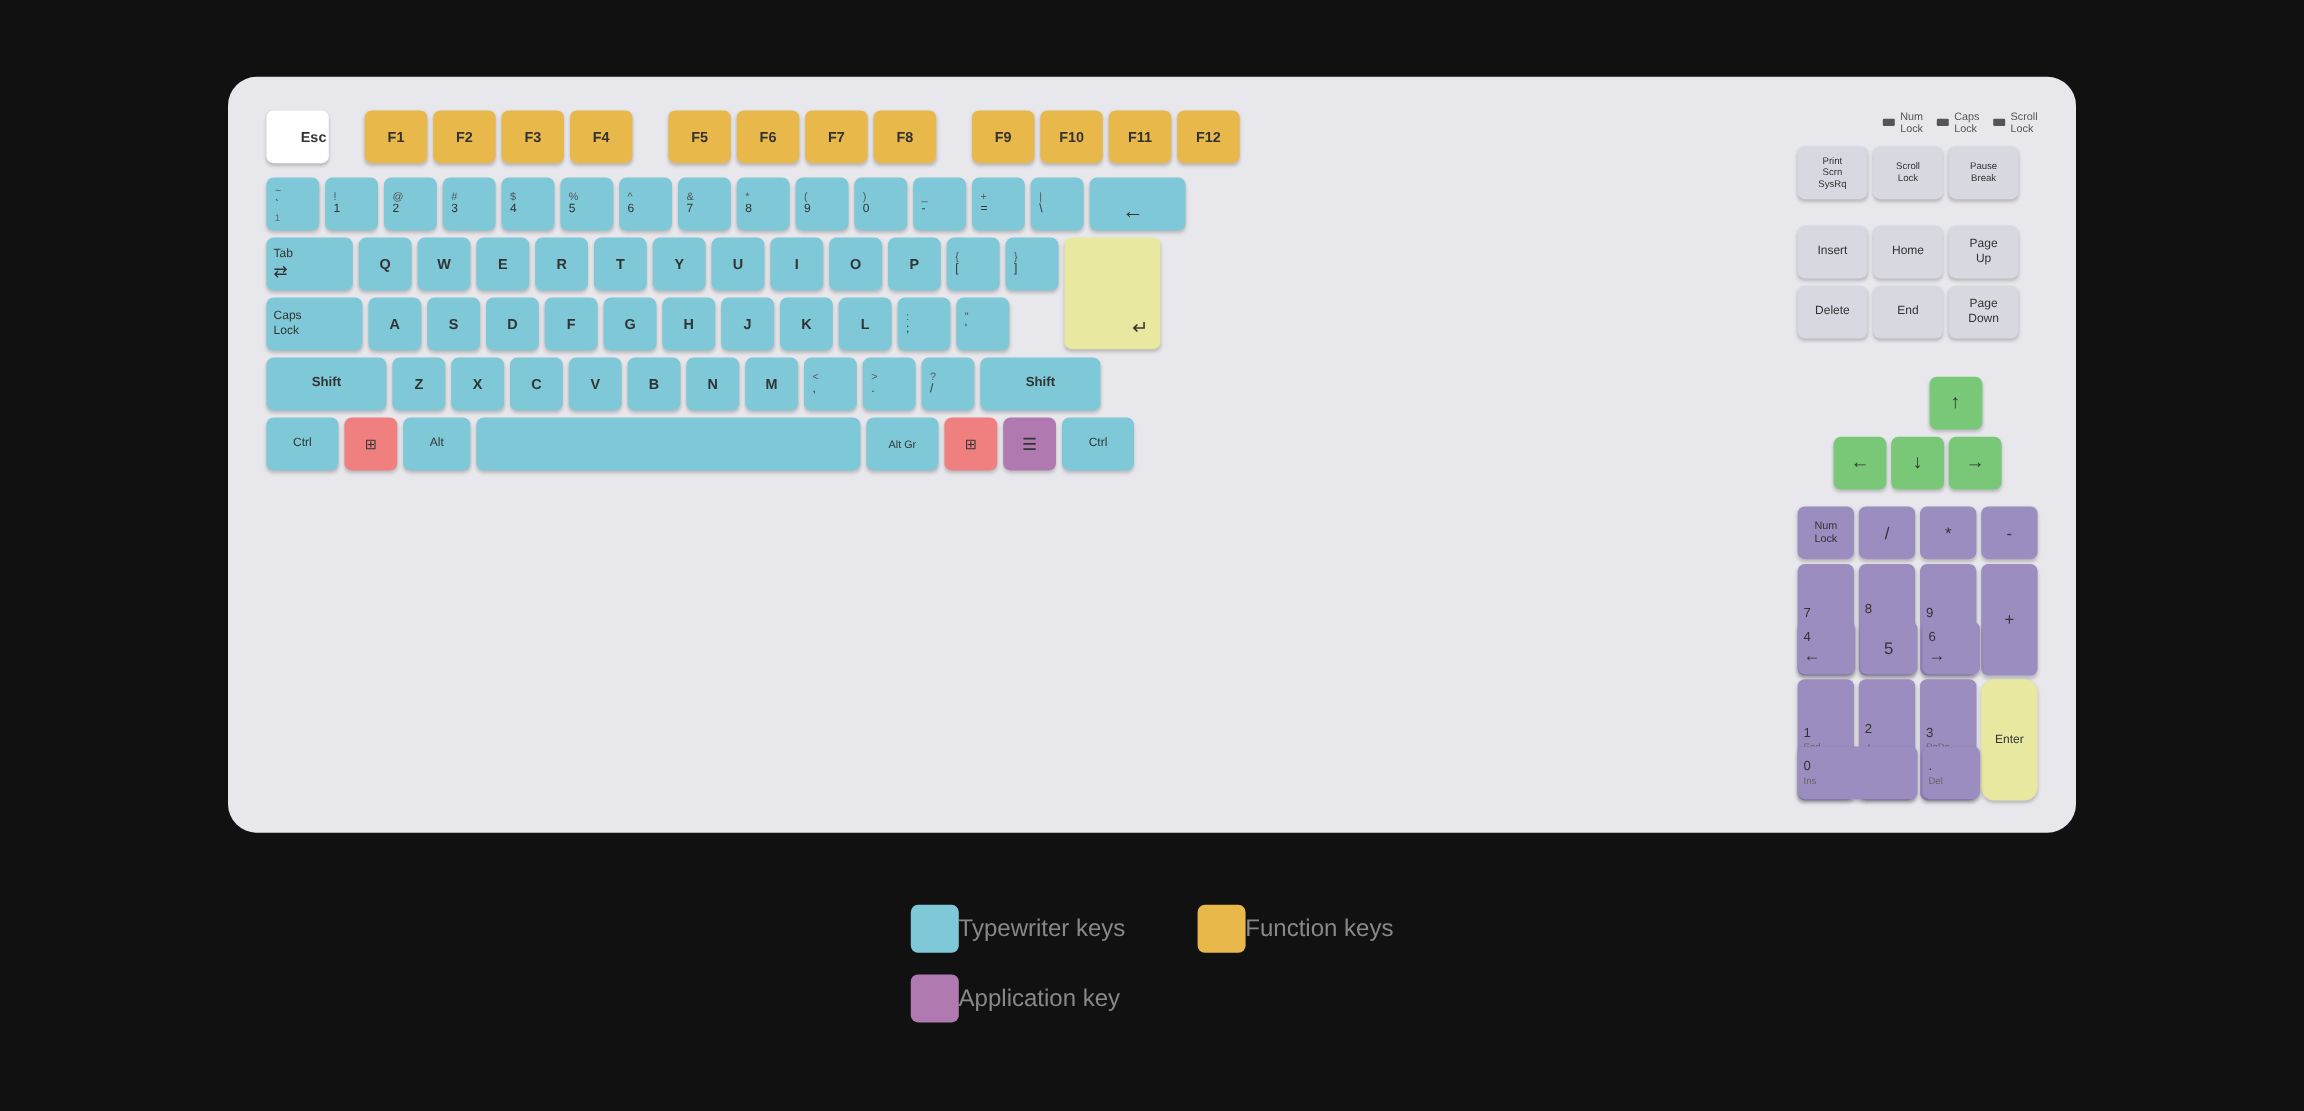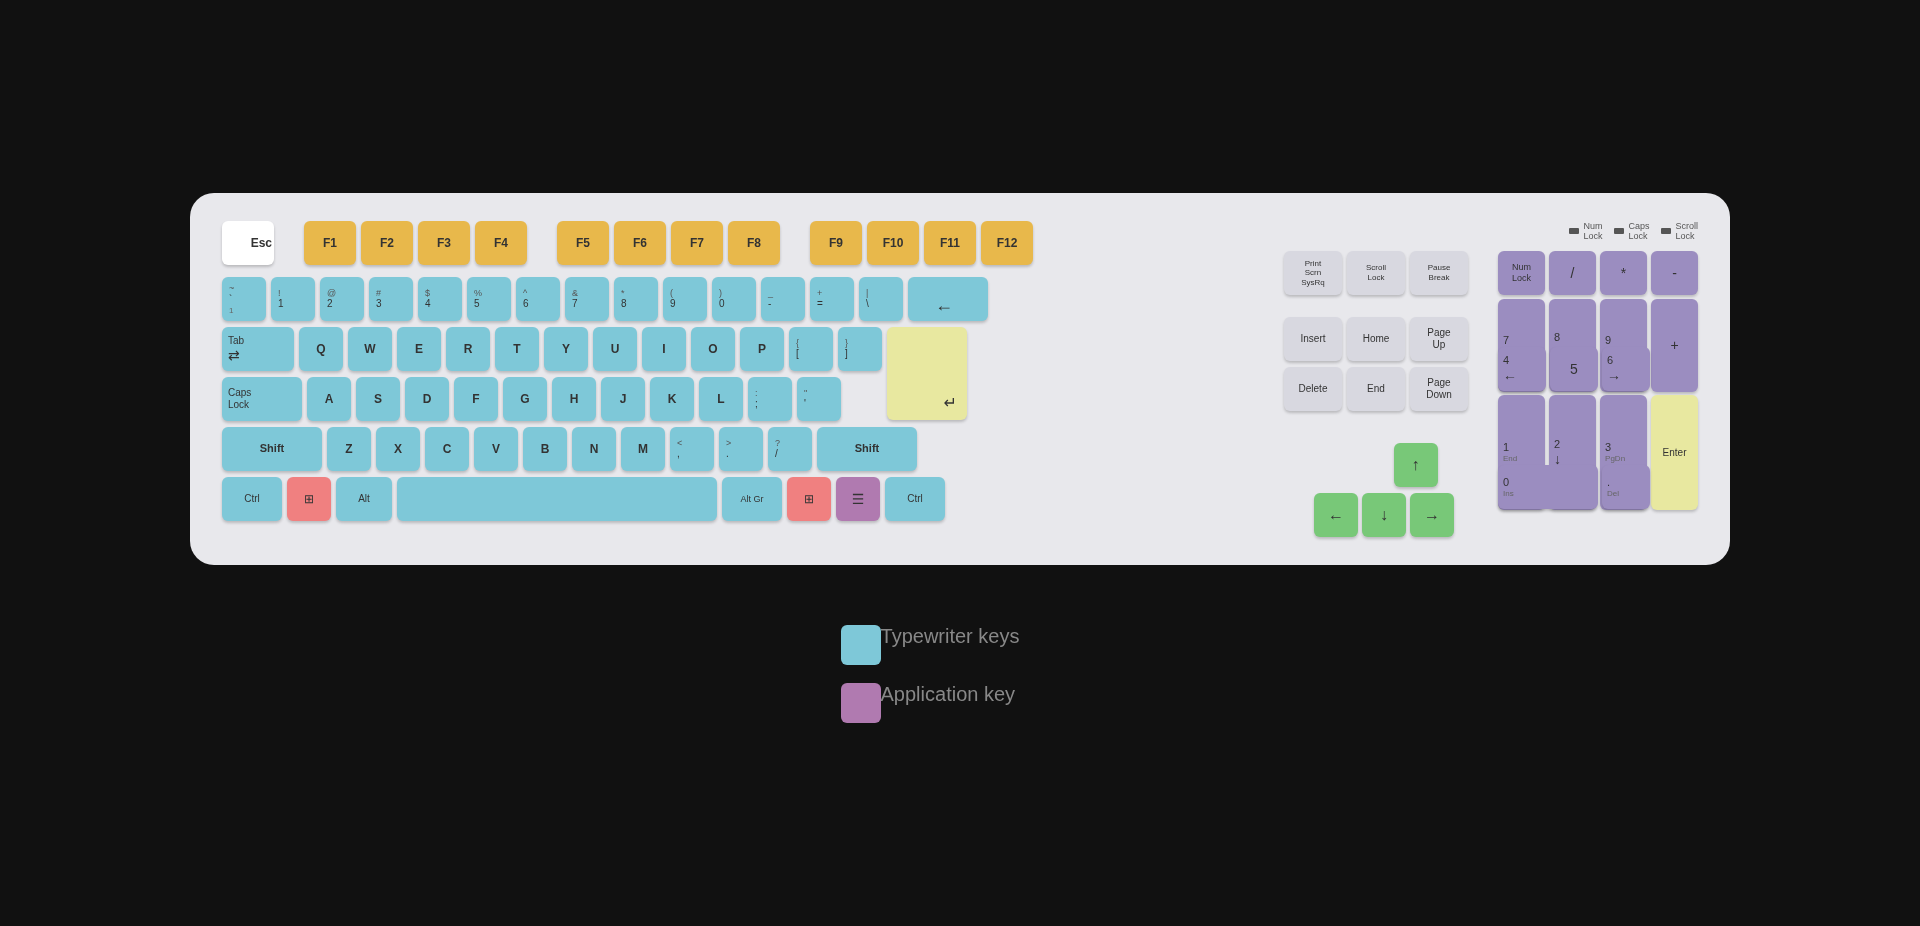--- a/index.html
+++ b/index.html
@@ -147,21 +147,21 @@
 
     .legend-col {
       display: flex;
       flex-direction: column;
       gap: 18px;
     }
 
     .legend-item {
       display: flex;
       flex-direction: row;
-      align-items: flex-start;
+      align-items: center;
     }
 
     .legend-swatch {
       width: 40px;
       height: 40px;
       border-radius: 6px;
       flex-shrink: 0;
     }
 
     .legend-label {
@@ -197,21 +197,21 @@
 
     
     .right-section {
       display: flex;
       flex-direction: column;
       gap: 6px;
     }
 
     .full-right {
       display: flex;
-      flex-direction: row;
+      flex-direction: column;
       gap: 14px;
     }
   </style>
 </head>
 <body>
 
 <div style="display:flex;flex-direction:column;align-items:center;">
 
   <div class="keyboard-container">
 
@@ -620,21 +620,21 @@
               <span style="font-size:8px;color:#666;">End</span>
             </div>
             <div class="key key-purple" style="width:48px;font-size:11px;align-items:flex-start;padding:4px 5px;">
               <span>2</span>
               <span style="font-size:14px;">↓</span>
             </div>
             <div class="key key-purple" style="width:48px;font-size:11px;align-items:flex-start;padding:4px 5px;">
               <span>3</span>
               <span style="font-size:8px;color:#666;">PgDn</span>
             </div>
-            <div class="key key-yellow-enter" style="width:48px;height:115px;font-size:10px;">
+            <div class="key key-yellow-enter" style="width:48px;height:101px;font-size:10px;border-radius:11px;">
               <span>Enter</span>
             </div>
           </div>
 
           <div class="numpad-row" style="margin-top:-49px;">
             <div class="key key-purple" style="width:100px;font-size:11px;align-items:flex-start;padding:4px 5px;">
               <span>0</span>
               <span style="font-size:8px;color:#666;">Ins</span>
             </div>
             <div class="key key-purple" style="width:48px;font-size:11px;align-items:flex-start;padding:4px 5px;">
@@ -656,16 +656,20 @@
       <div class="legend-item">
         <div class="legend-swatch" style="background:#7ec8d8;"></div>
         <span class="legend-label">Typewriter keys</span>
       </div>
       <div class="legend-item">
         <div class="legend-swatch" style="background:#b07ab0;"></div>
         <span class="legend-label">Application key</span>
       </div>
     </div>
     <div class="legend-col">
+      <div class="legend-item">
+        <div class="legend-swatch" style="background:#e8b84b;"></div>
+        <span class="legend-label">Function keys</span>
+      </div>
     </div>
   </div>
 
 </div>
 
 </body></html>

